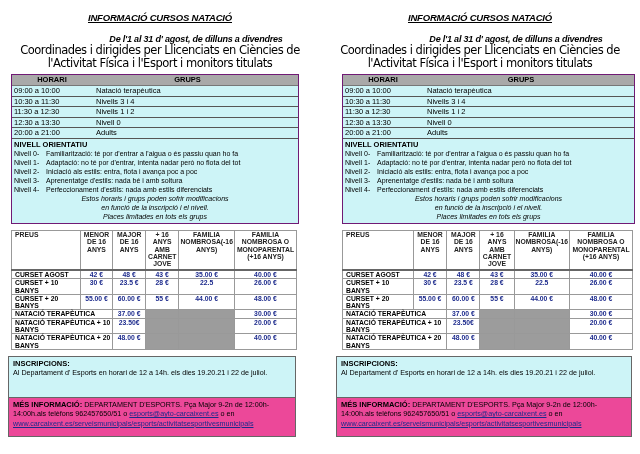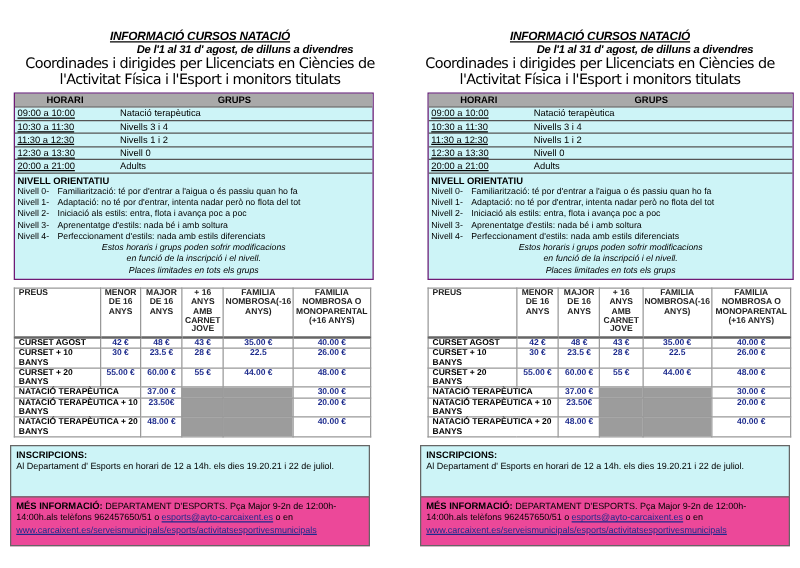--- a/index.html
+++ b/index.html
@@ -2,31 +2,31 @@
 <html><head>
 <meta charset="utf-8">
 <style>
   html, body { margin:0; padding:0; background:#ffffff; }
   body { width:640px; height:454px; position:relative; overflow:hidden;
          font-family:"Liberation Sans", sans-serif; color:#000; }
   .page { position:absolute; top:0; width:320px; height:454px; }
   .page.left { left:0; }
   .page.right { left:320px; }
   .hdr { position:absolute; left:0; width:320px; text-align:center; }
-  .h1 { top:24px; font-size:9.5px; font-weight:bold; font-style:italic; text-decoration:underline; letter-spacing:-0.2px; }
+  .h1 { top:12px; font-size:9.5px; font-weight:bold; font-style:italic; text-decoration:underline; letter-spacing:-0.2px; }
   .h2 { top:34px; font-size:9px; font-weight:bold; font-style:italic; letter-spacing:-0.2px;padding-left:36px; }
   .h3 { top:44px; font-size:11.5px; line-height:13px; font-family:"DejaVu Sans", sans-serif; letter-spacing:-0.5px; }
   .sched { position:absolute; top:74px; border:1px solid #701a75; background:#cdf4f7; font-size:7.5px; }
   .left .sched { left:11px; width:286px; }
   .right .sched { left:22px; width:291px; }
   .sched .th { display:flex; background:#a9a9a9; font-weight:bold; height:10px; line-height:10px; border-bottom:1px solid #777; }
   .sched .th .c1 { width:80px; text-align:center; }
   .sched .th .c2 { flex:1; text-align:center; padding-right:15px; }
   .sched .tr { display:flex; height:9.5px; line-height:9.5px; border-bottom:1px solid #555; }
-  .sched .tr .c1 { width:82px; padding-left:2px;text-decoration:underline; }
+  .sched .tr .c1 { width:82px; padding-left:2px; }
   .sched .tr .c2 { flex:1; }
   .orient { padding:1px 2px 2px 2px; font-size:7px; line-height:9.1px; }
   .orient .ttl { font-weight:bold; font-size:7.5px; }
   .orient .lv { display:flex; }
   .orient .lv .n { width:32px; }
   .orient .note { text-align:center; font-style:italic; }
   .prices { position:absolute; top:230px; border-collapse:collapse; font-size:6.8px; background:#fff; }
   .left .prices { left:11px; width:286px; }
   .right .prices { left:22px; width:291px; }
   .prices td, .prices th { border:1px solid #999; padding:0 1px; vertical-align:top; line-height:7.3px; }

